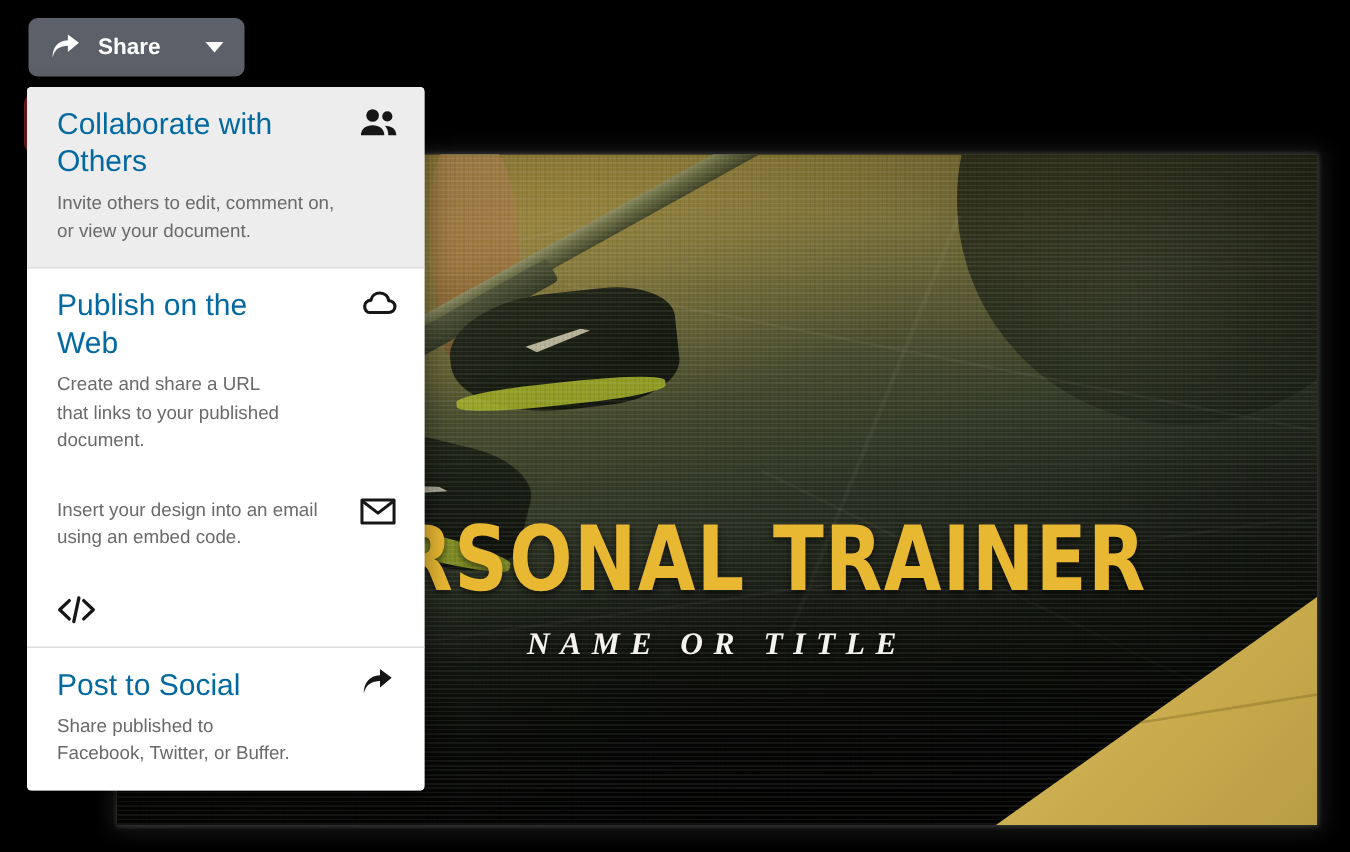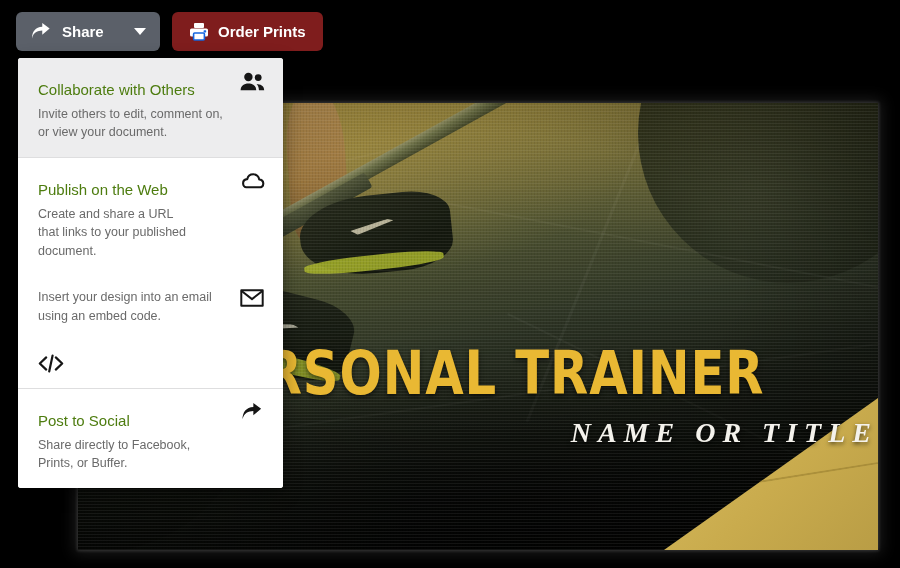--- a/index.html
+++ b/index.html
@@ -186,36 +186,36 @@
     letter-spacing: 1px;
     color: #e9b833;
     transform: scaleX(0.92);
     text-shadow: 0 2px 5px rgba(0,0,0,0.55);
   }
   .subline {
     margin-top: 14px;
     font-family: "Liberation Serif", "DejaVu Serif", serif;
     font-style: italic;
     font-weight: 700;
-    font-size: 28px;
+    font-size: 21px;
     letter-spacing: 7px;
     color: #f4f2ec;
     text-shadow: 0 2px 4px rgba(0,0,0,0.6);
-    text-align: right;
   }
 
   
   .toolbar {
     position: absolute;
     left: 16px;
     top: 12px;
     display: flex;
     align-items: center;
     gap: 12px;
     z-index: 40;
+    flex-direction: column;
   }
   .btn {
     display: flex;
     align-items: center;
     height: 39px;
     border: none;
     border-radius: 6px;
     cursor: pointer;
     font-family: "Liberation Sans", sans-serif;
     font-weight: 700;
@@ -261,25 +261,24 @@
     display: flex;
     align-items: flex-start;
     padding: 13px 18px 15px 20px;
     cursor: pointer;
     background: #ffffff;
   }
   .menu-item.active { background: #ededee; }
   .menu-item.divider-top { border-top: 1px solid #dededf; gap: 34px; }
   .mi-text { flex: 1; padding-right: 10px; }
   .mi-title {
-    font-size: 15px;
-    color: #4d7c0f;
+    font-size: 20px;
+    color: #0369a1;
     line-height: 1.25;
     margin-bottom: 5px;
-    margin-top: 10px;
   }
   .mi-desc {
     font-size: 12.5px;
     color: #6a6a6a;
     line-height: 1.48;
   }
   .mi-icon {
     flex: 0 0 auto;
     width: 26px;
     display: flex;
@@ -406,21 +405,21 @@
           <path d="M8.2 3.4L1.8 9.5l6.4 6.1"></path>
           <path d="M17.8 3.4l6.4 6.1-6.4 6.1"></path>
           <path d="M14.6 1.6L11.2 17.4"></path>
         </svg>
       </div>
     </div>
 
     <div class="menu-item divider-top">
       <div class="mi-text">
         <div class="mi-title">Post to Social</div>
-        <div class="mi-desc">Share directly to Facebook, Prints, or Buffer.</div>
+        <div class="mi-desc">Share published to Facebook, Twitter, or Buffer.</div>
       </div>
       <div class="mi-icon">
         <svg width="26" height="19" viewBox="0 0 24 20" fill="#161616">
           <path d="M2 17.2c1.6-6.9 6.2-8.6 11.4-8.8V13l8.2-6.9L13.4 0v4.3C5.9 4.7 2 9.7 2 17.2z"></path>
         </svg>
       </div>
     </div>
 
   </div>
 

